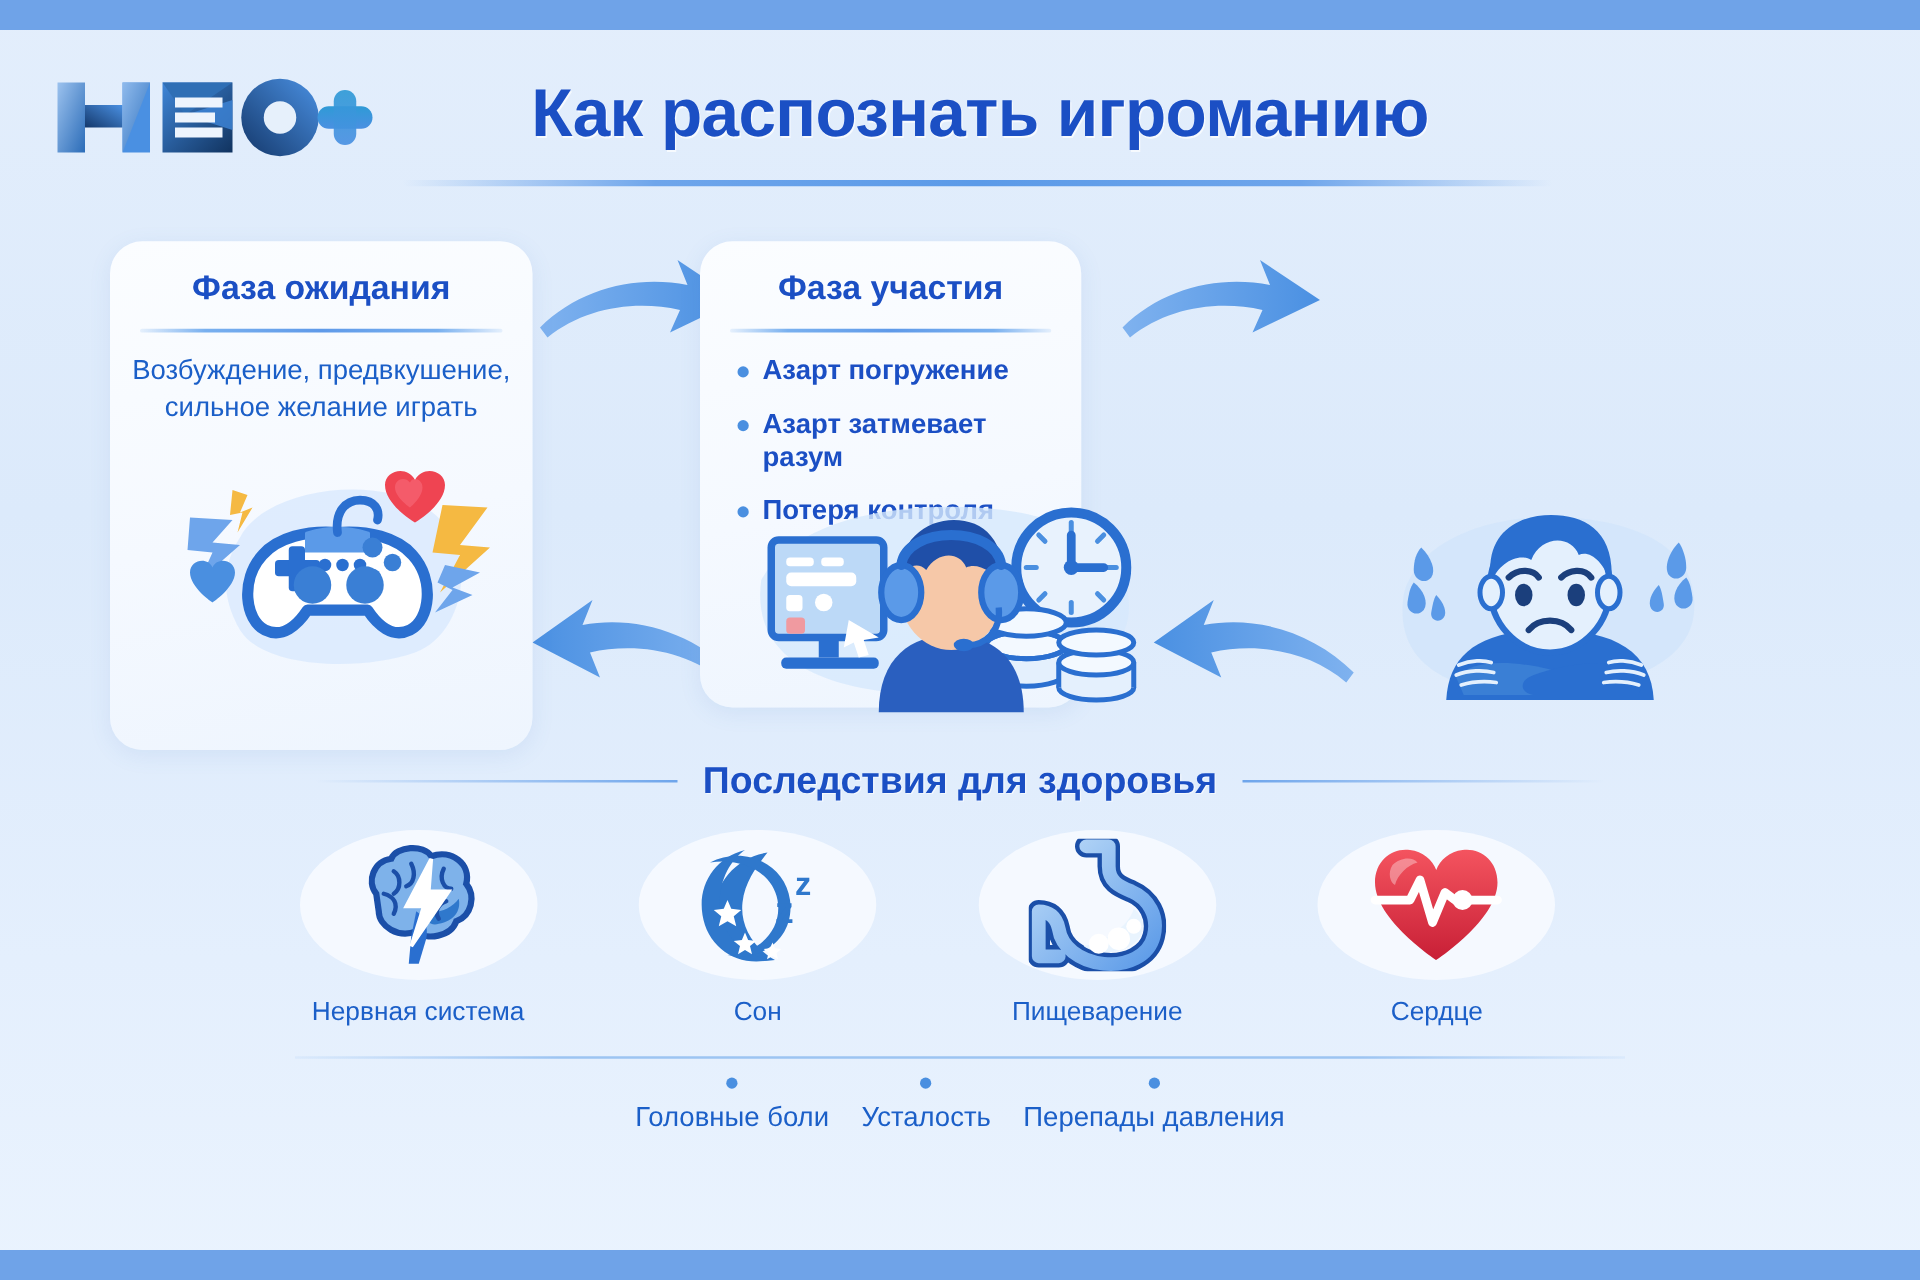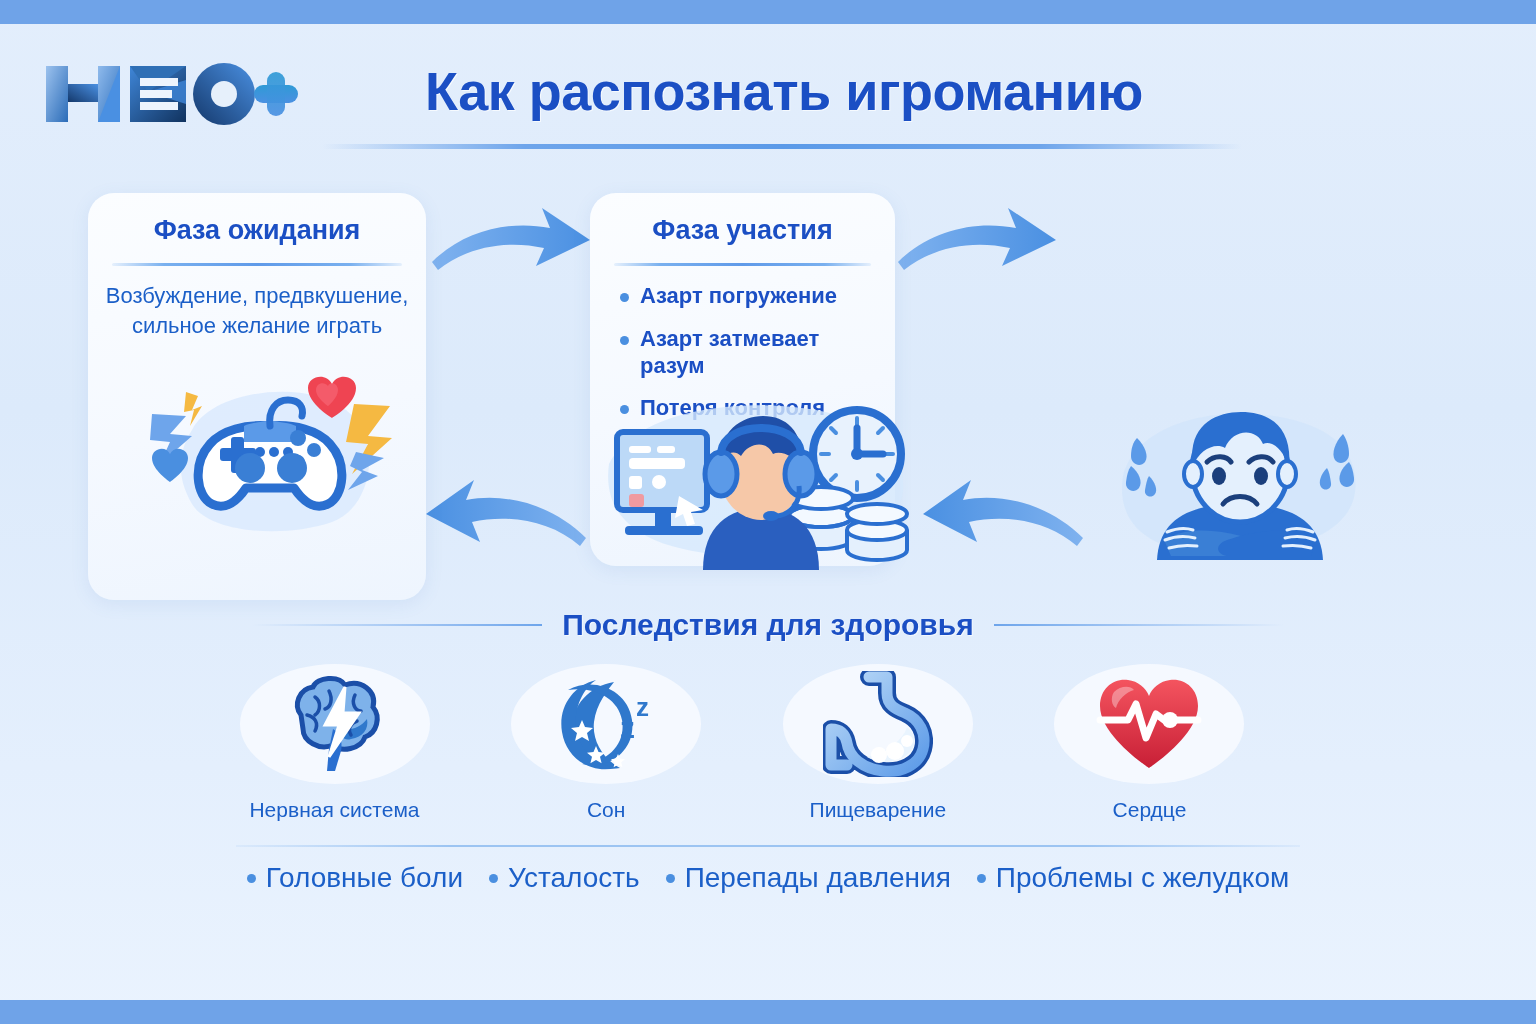--- a/index.html
+++ b/index.html
@@ -42,21 +42,21 @@
   }
 
   
   .card {
     position:absolute;
     border-radius:26px;
     background:linear-gradient(170deg,#fbfdff 0%,#f5f9ff 55%,#eef5fe 100%);
     box-shadow:0 4px 18px rgba(80,130,200,.10);
   }
   .card-1 { left:88px;  top:193px; width:338px; height:407px; }
-  .card-2 { left:590px; top:193px; width:305px; height:373px; }
+  .card-2 { left:560px; top:193px; width:305px; height:373px; }
   .card-3 { left:1037px;top:193px; width:363px; height:357px; }
 
   .card-title {
     position:absolute; left:0; right:0; top:22px;
     text-align:center;
     font-size:27px; font-weight:bold; color:#1b4fc4;
     white-space:nowrap;
   }
   .card-rule {
     position:absolute; left:24px; right:24px; top:70px; height:3px;
@@ -120,21 +120,21 @@
 
   .sym-rule {
     position:absolute; left:236px; top:845px; width:1064px; height:2px;
     background:linear-gradient(90deg,rgba(120,175,240,.1),#9cc4f2 20%,#9cc4f2 80%,rgba(120,175,240,.1));
   }
   .symptoms {
     position:absolute; left:0; top:862px; width:1536px;
     display:flex; justify-content:center; align-items:center; gap:26px;
   }
   .symptom { display:flex; align-items:center; gap:10px;
-    font-size:28px; color:#1b5fc8; white-space:nowrap; }
+    font-size:22px; color:#1b5fc8; white-space:nowrap;flex-direction:column; }
   .symptom .sdot { width:9px; height:9px; border-radius:50%; background:#4a8fe0; }
 </style>
 </head>
 <body>
 
 <div class="page">
   <div class="bar-top"></div>
   <div class="bar-bottom"></div>
 
   <div class="header">
@@ -465,18 +465,14 @@
       <span>Головные боли</span>
     </div>
     <div class="symptom">
       <span class="sdot"></span>
       <span>Усталость</span>
     </div>
     <div class="symptom">
       <span class="sdot"></span>
       <span>Перепады давления</span>
     </div>
-    <div class="symptom">
-      <span class="sdot"></span>
-      <span>Проблемы с желудком</span>
-    </div>
   </div>
 </div>
 
 </body></html>

